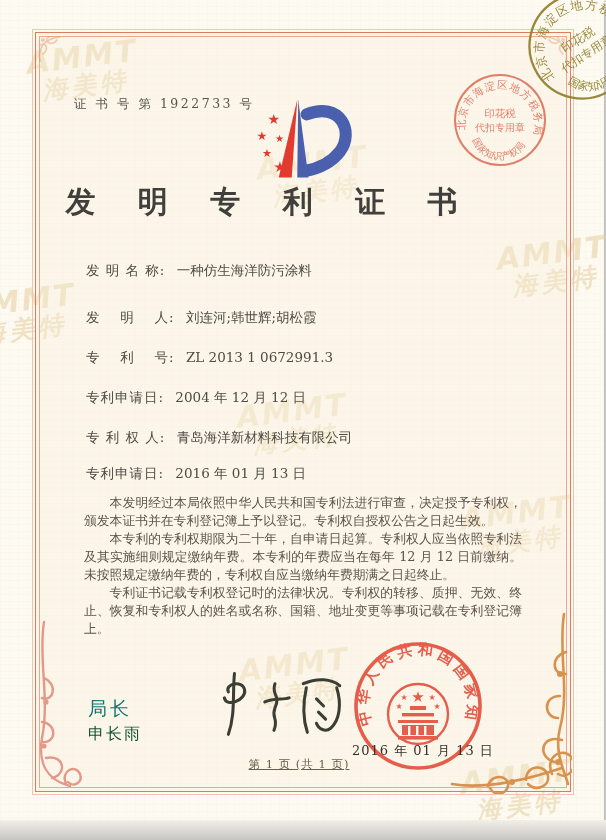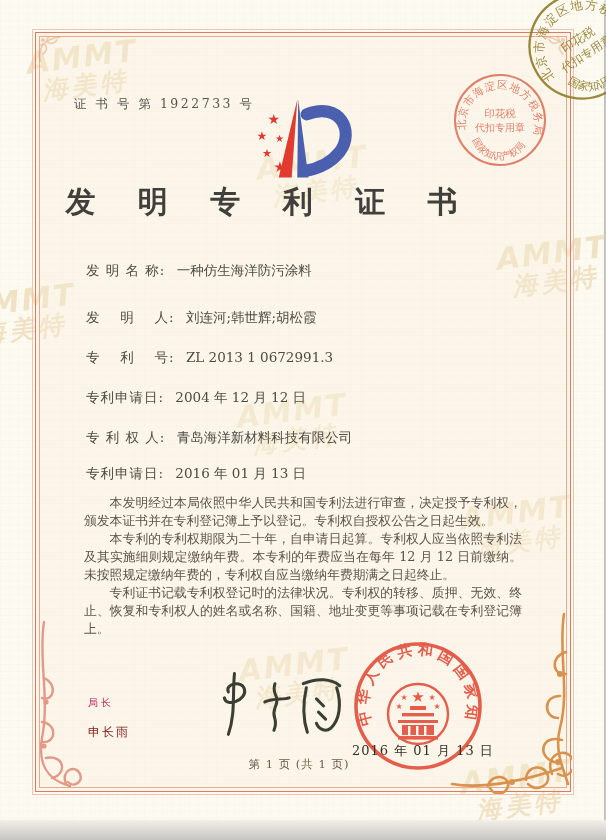--- a/index.html
+++ b/index.html
@@ -48,30 +48,30 @@
   }
   .field{
     position:absolute;left:86px;font-size:13.5px;color:#4e4b45;white-space:nowrap;
   }
   .field .lab{letter-spacing:1px;margin-right:7px;}
   .paras{
     position:absolute;left:84px;top:494px;width:438px;
     font-size:12.8px;line-height:18px;color:#5d5348;text-align:justify;
   }
   .paras p{margin:0;text-indent:2em;}
-  .sig-title{position:absolute;left:88px;top:696px;font-size:10px;letter-spacing:3px;color:#be185d;
+  .sig-title{position:absolute;left:88px;top:696px;font-size:19px;letter-spacing:3px;color:#0f766e;
     font-family:"DejaVu Sans","Liberation Sans",sans-serif;}
-  .sig-name{position:absolute;left:88px;top:724px;font-size:12px;letter-spacing:2px;color:#7f1d1d;
+  .sig-name{position:absolute;left:88px;top:724px;font-size:16px;letter-spacing:2px;color:#14532d;
     font-family:"DejaVu Sans","Liberation Sans",sans-serif;}
   .issue-date{
     position:absolute;left:352px;top:742px;font-size:13px;letter-spacing:1px;color:#33302a;z-index:6;
   }
   .footer{
     position:absolute;left:0;top:757px;width:598px;text-align:center;
-    font-size:11.5px;color:#6c5c49;letter-spacing:1px;
+    font-size:11.5px;color:#6c5c49;letter-spacing:1px;text-decoration:underline;
   }
   .abs{position:absolute;}
   .bottom-shadow{
     position:absolute;left:0;top:820px;width:606px;height:20px;
     background:linear-gradient(#f2efe8, #c6c5c2);
   }
   svg text{font-family:"DejaVu Serif","Liberation Serif",serif;}
 </style>
 </head>
 <body>

